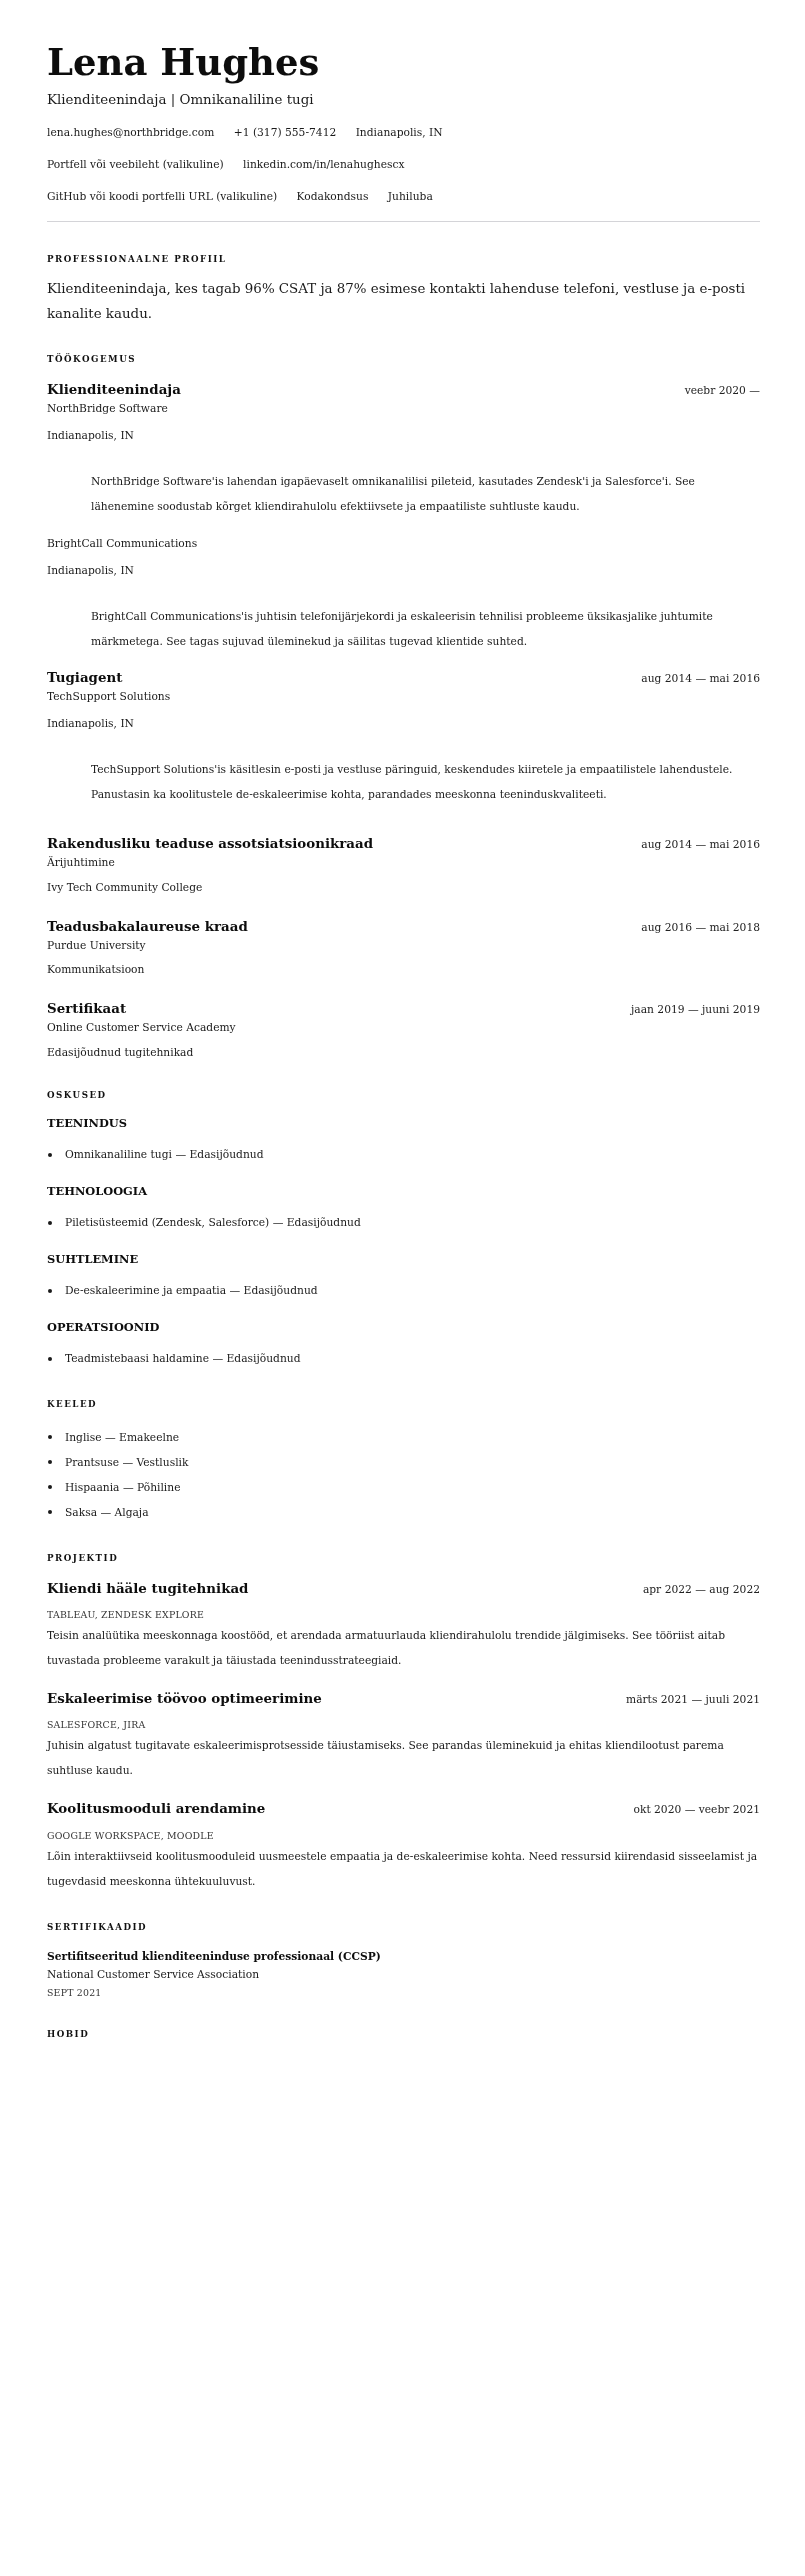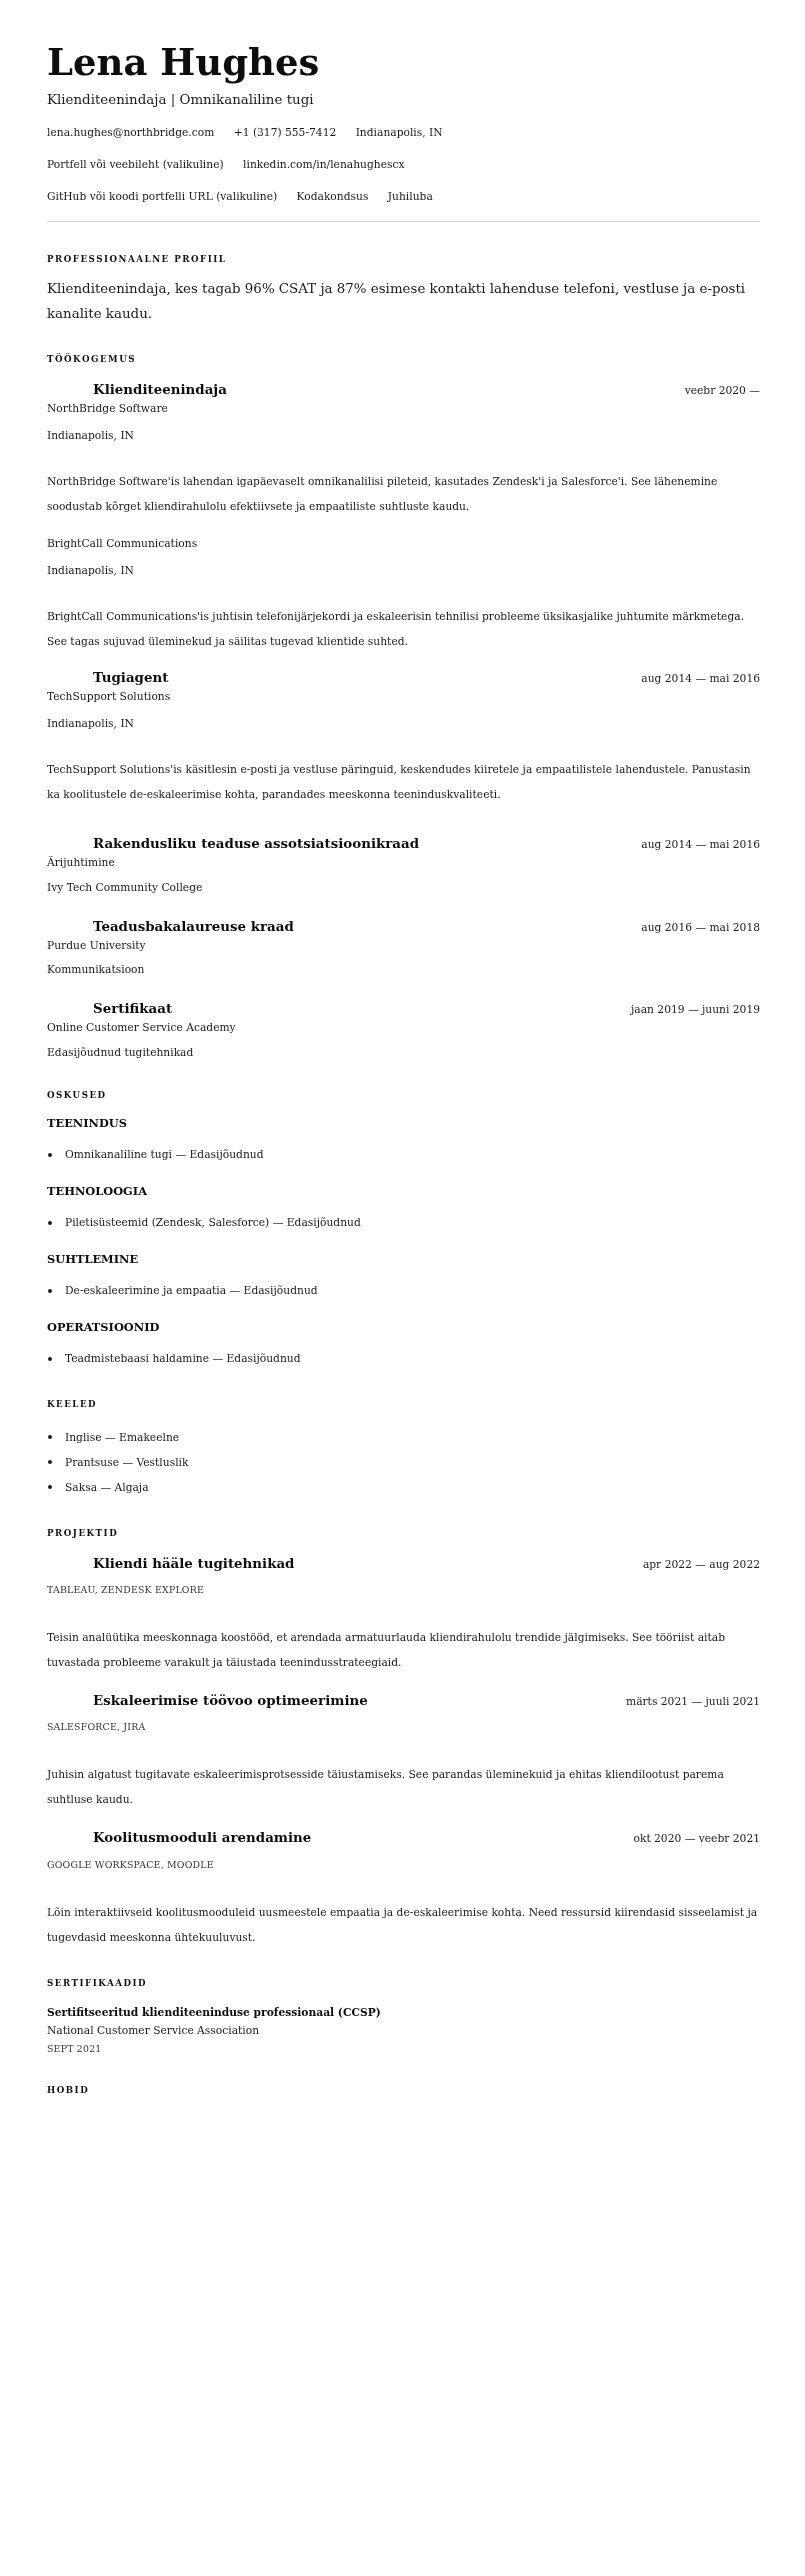--- a/index.html
+++ b/index.html
@@ -63,21 +63,20 @@
   .entry-head {
     display: flex;
     justify-content: space-between;
     align-items: baseline;
   }
   .entry-title {
     font-size: 13.4px;
     font-weight: bold;
     line-height: 19px;
     color: #0d0d0d;
-    margin-left: 46px;
   }
   .entry-date {
     font-size: 10.7px;
     line-height: 16px;
     color: #222;
     white-space: nowrap;
   }
   .entry-sub {
     font-size: 10.7px;
     line-height: 19px;
@@ -88,20 +87,21 @@
     line-height: 19px;
     margin-top: 8px;
     color: #1a1a1a;
   }
   .entry-desc {
     font-size: 10.7px;
     line-height: 25px;
     margin-top: 24px;
     color: #1a1a1a;
     max-width: 725px;
+    margin-left: 44px;
   }
   .edu-entry { margin-bottom: 20px; }
   .edu-entry .entry-sub + .entry-sub { margin-top: 5.4px; }
   .skill-cat {
     font-size: 11.4px;
     font-weight: bold;
     line-height: 17.5px;
     color: #0d0d0d;
     margin-bottom: 9.4px;
   }
@@ -131,21 +131,20 @@
   .proj-tech {
     font-size: 9.4px;
     letter-spacing: 0.2px;
     color: #333;
     line-height: 16px;
     margin-top: 9.4px;
   }
   .proj-desc {
     font-size: 10.7px;
     line-height: 25px;
-    margin-top: 27px;
     color: #1a1a1a;
     max-width: 725px;
   }
   .project { margin-bottom: 16px; }
   .cert-title {
     font-size: 10.7px;
     font-weight: bold;
     line-height: 17.5px;
     color: #0d0d0d;
   }
@@ -276,20 +275,21 @@
     <ul class="bullets tight">
       <li>Teadmistebaasi haldamine — Edasijõudnud</li>
     </ul>
   </section>
 
   <section class="section">
     <h2 class="section-title">Keeled</h2>
     <ul class="bullets tight">
       <li>Inglise — Emakeelne</li>
       <li>Prantsuse — Vestluslik</li>
+      <li>Hispaania — Põhiline</li>
       <li>Saksa — Algaja</li>
     </ul>
   </section>
 
   <section class="section">
     <h2 class="section-title">Projektid</h2>
 
     <div class="project">
       <div class="entry-head">
         <div class="entry-title">Kliendi hääle tugitehnikad</div>

